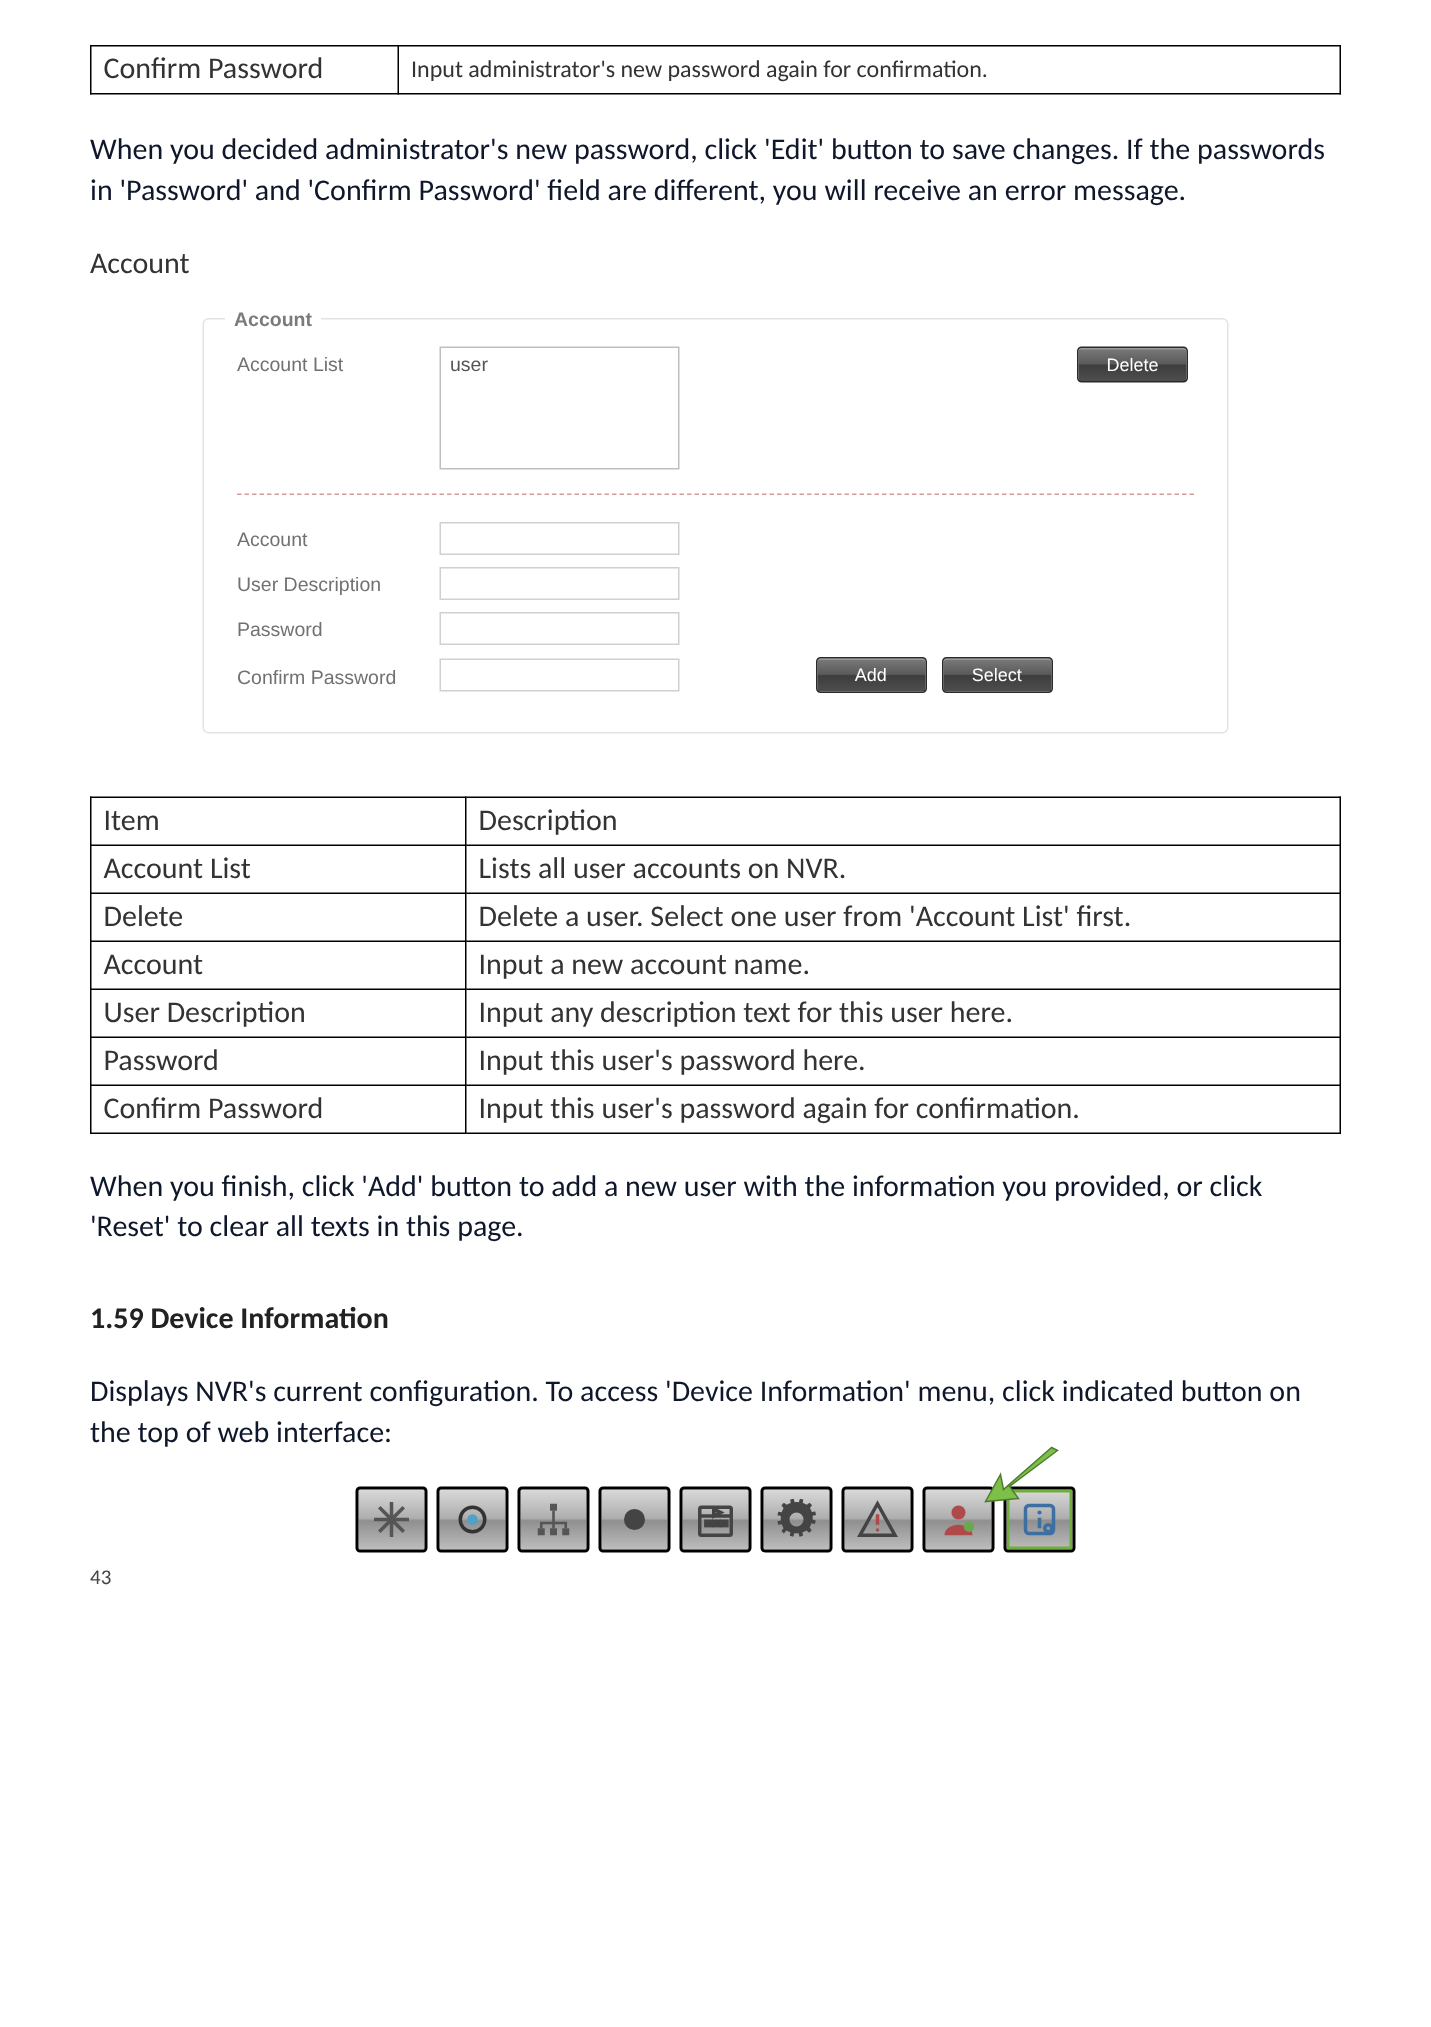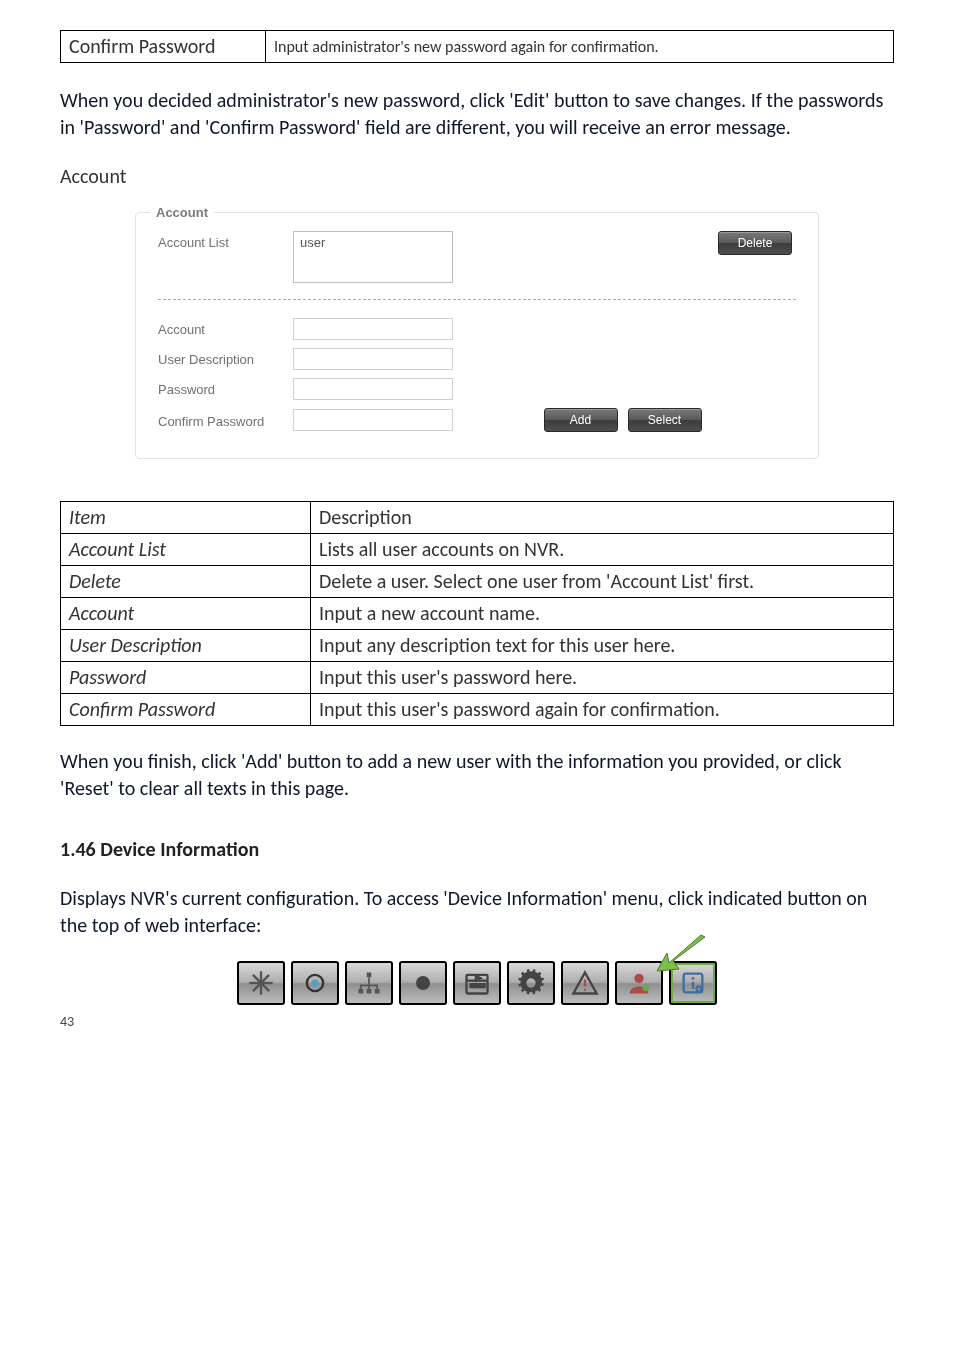--- a/index.html
+++ b/index.html
@@ -73,21 +73,21 @@
     align-items:flex-start;
     margin-bottom: 4px;
   }
   .lab {
     width: 135px;
     padding-top:3px;
     color:#717171;
   }
   .listbox {
     width: 160px;
-    height: 52px;
+    height: 82px;
     border: 1px solid #bfbfbf;
     background:#fff;
   }
   .listbox-item {
     padding: 2px 6px;
     color:#555;
   }
   .btn {
     display:inline-block;
     min-width: 74px;
@@ -130,21 +130,20 @@
   }
   .desc-table th, .desc-table td {
     border: 1px solid #000;
     padding: 2px 8px;
     text-align:left;
     vertical-align: middle;
     font-weight: normal;
   }
   .desc-table td:first-child, .desc-table th:first-child {
     width: 250px;
-    font-style: italic;
   }
 
   .sect-head {
     font-weight:700;
     color:#222;
     margin: 34px 0 22px 0;
     font-size: 20px;
   }
 
   
@@ -274,21 +273,21 @@
   </tr>
   <tr>
     <td>Confirm Password</td>
     <td>Input this user's password again for confirmation.</td>
   </tr>
 </tbody>
   </table>
 
 <p class="para">When you finish, click 'Add' button to add a new user with the information you provided, or click 'Reset' to clear all texts in this page.</p>
 
-<p class="sect-head">1.46 Device Information</p>
+<p class="sect-head">1.59 Device Information</p>
 
 <p class="para">Displays NVR's current configuration. To access 'Device Information' menu, click indicated button on the top of web interface:</p>
 
 <div class="toolbar-wrap">
   <svg class="arrow-svg" viewBox="0 0 60 44">
     <polygon points="52,4 20,32 18,22 8,40 30,38 24,30 56,6" fill="#7cc04a" stroke="#4f7d2d" stroke-width="1"></polygon>
   </svg>
   <div class="toolbar">
     <div class="tb-btn">
       <svg viewBox="0 0 24 24" fill="none" stroke="#555" stroke-width="2">

